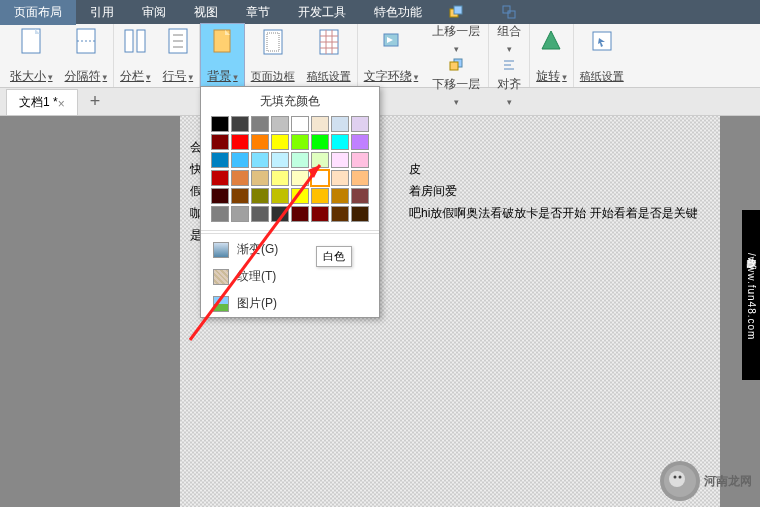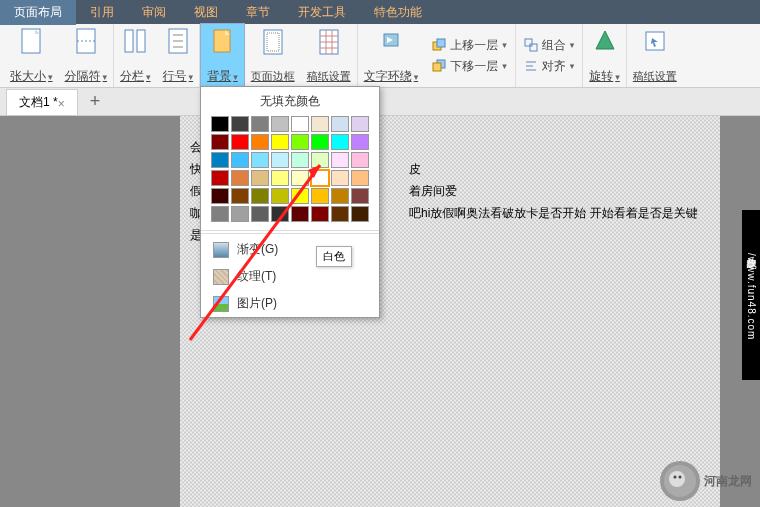--- a/index.html
+++ b/index.html
@@ -1,25 +1,25 @@
 <!DOCTYPE html>
 <html><head>
 <meta charset="utf-8">
 <style>
 * { margin: 0; padding: 0; box-sizing: border-box; font-family: "Microsoft YaHei", sans-serif; font-size: 12px; }
 body { width: 760px; height: 507px; background: #888; overflow: hidden; position: relative; }
 .tabbar { height: 24px; background: #4a5a6a; display: flex; align-items: center; padding-left: 0; color: #ccc; }
-.tabbar .tab { padding: 4px 14px; cursor: pointer; color: #fdba74; }
+.tabbar .tab { padding: 4px 14px; cursor: pointer; color: #ffffff; }
 .tabbar .tab.active { background: #5a7a9a; color: #fff; }
 .ribbon { height: 64px; background: #f5f5f5; display: flex; align-items: center; border-bottom: 1px solid #ccc; gap:0; padding-left:4px; }
 .rbtn { display: flex; flex-direction: column; align-items: center; gap: 12px; padding: 2px 6px; cursor: pointer; color:#444;text-decoration:underline; }
 .rbtn .icon { width: 28px; height: 30px; display: flex; align-items: center; justify-content: center; }
 .rbtn .lbl { font-size: 11px; white-space: nowrap; color:#444; display:flex; align-items:center; gap:2px;}
 .smallcol { display:flex; flex-direction:column; gap:2px; padding:2px 4px; border-right:1px solid #ddd; height:100%; justify-content:center; }
-.smallbtn { display:flex; align-items:center; gap:4px; padding:1px 4px; cursor:pointer; font-size:11px; color:#444; }
+.smallbtn { display:flex; align-items:center; gap:4px; padding:1px 4px; cursor:pointer; font-size:11px; color:#444;flex-direction:column; }
 .smallbtn .mini { width:14px; height:14px; display:flex; align-items:center; justify-content:center; }
 .doctab { height: 28px; background: #e8e8e8; display:flex; align-items:center; padding-left:6px; border-bottom:1px solid #ccc; }
 .doctab .dtab { padding:4px 12px; background:#ffffff; border:1px solid #ccc; border-bottom:none; display:flex; align-items:flex-end; font-size:12px; }
 .doctab .close { color:#888; cursor:pointer; }
 .doctab .plus { margin-left:6px; color:#666; font-size:18px; cursor:pointer; padding:0 6px; }
 .workspace { position:relative; height: calc(507px - 24px - 64px - 28px); background:#888; }
 .page { position:absolute; left:180px; top:0; width:540px; height:100%; background:repeating-conic-gradient(#ccc 0% 25%, #eee 0% 50%) 50% / 4px 4px; }
 .page .textlines { position:absolute; left:10px; top:20px; color:#000; font-size:13px; line-height:22px; white-space:nowrap; }
 .dropdown { position:absolute; left:200px; top:86px; width:180px; background:#fff; border:1px solid #999; box-shadow:2px 2px 6px rgba(0,0,0,.3); z-index:10; }
 .dropdown .hdr { text-align:center; padding:6px 0 4px; font-size:12px; color:#333; }

